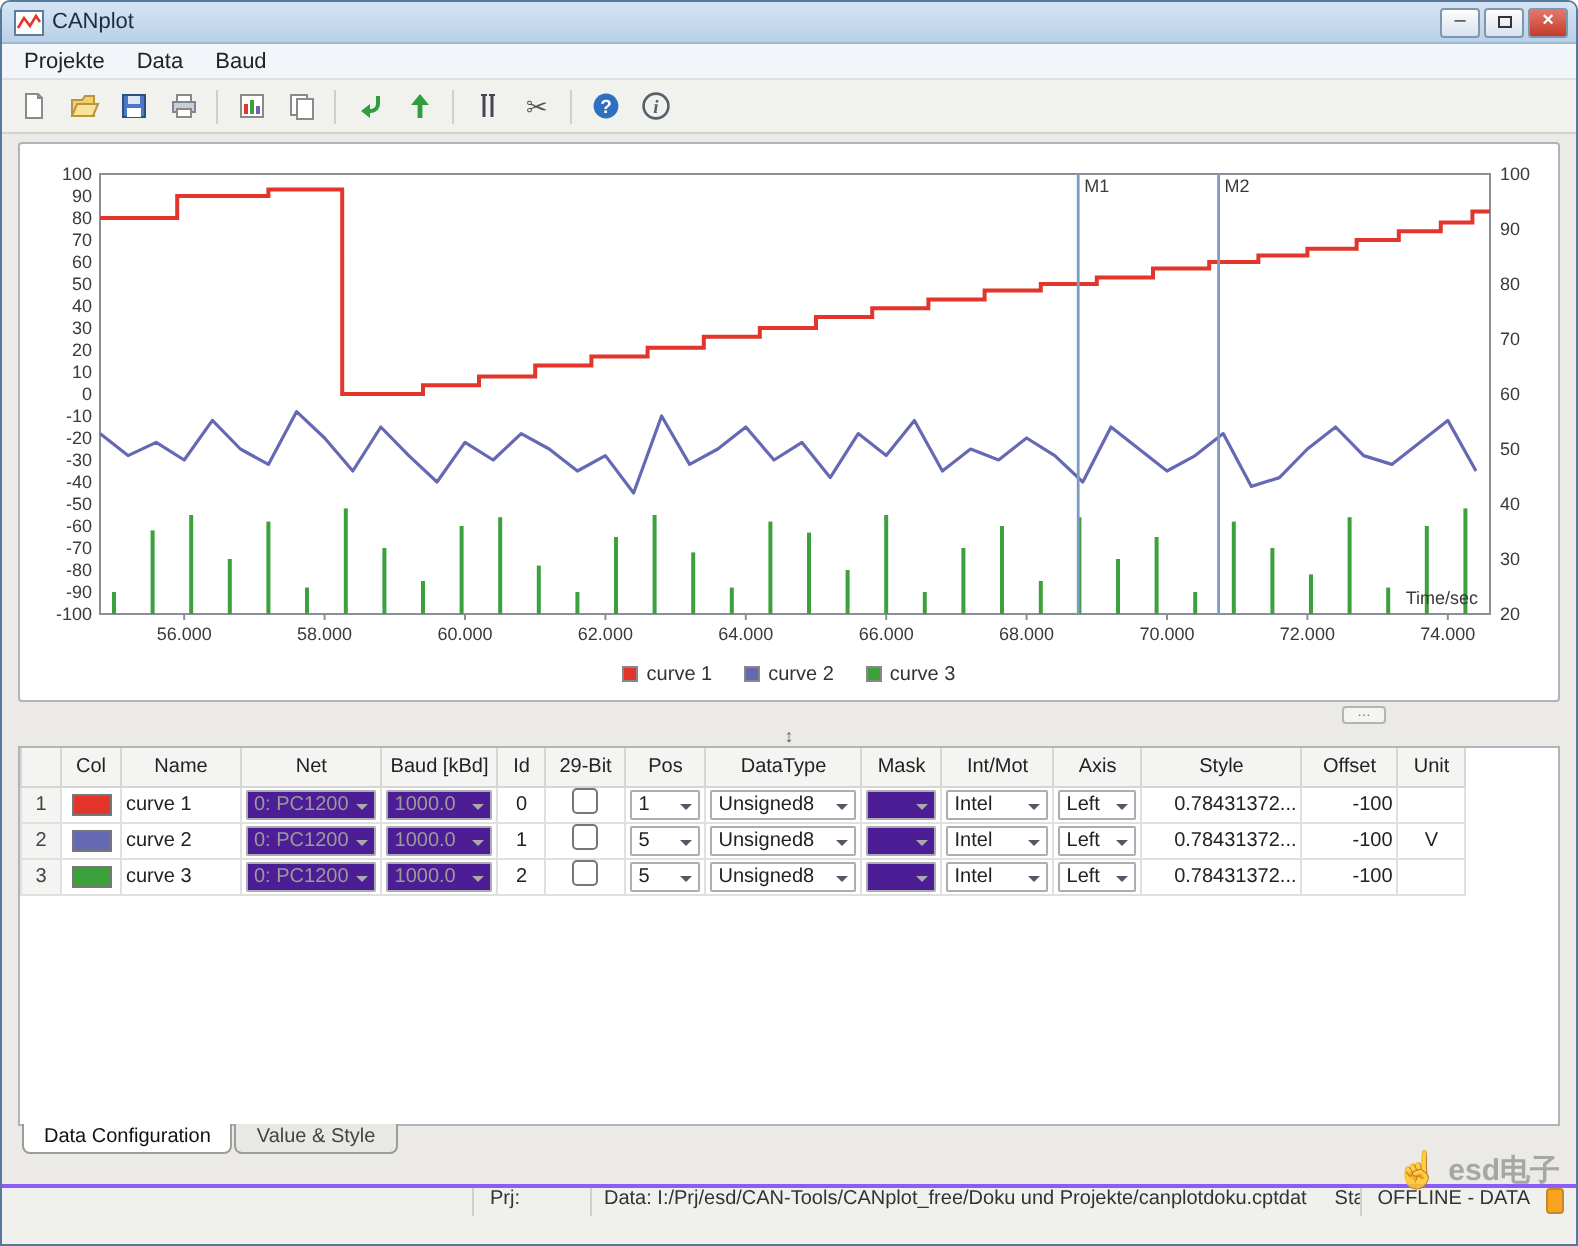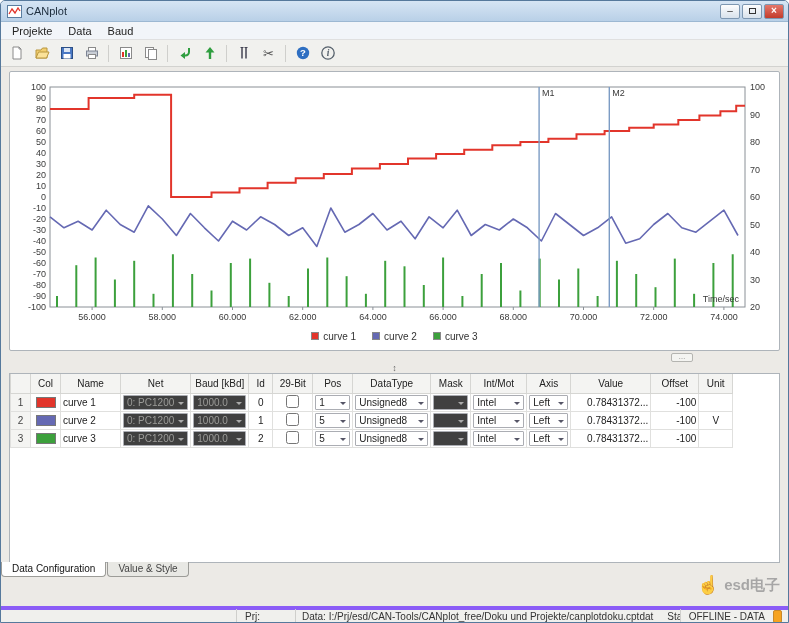--- a/index.html
+++ b/index.html
@@ -50,33 +50,33 @@
 
   
   .tablewrap { margin:0 8px; height:190px; background:#fff; border:1px solid #aeb4ba; overflow:hidden; }
   table.cfg { border-collapse:collapse; table-layout:fixed; font-size:10px; }
   table.cfg th { font-weight:normal; background:#f4f4f2; border:1px solid #d6d6d3; border-top:none; height:19px; padding:0 2px; color:#222; }
   table.cfg td { border:1px solid #e0e0de; height:18px; padding:0 2px; vertical-align:middle; }
   td.rowhdr { background:#f4f4f2; text-align:center; color:#444; border-color:#d6d6d3; }
   .swatch { width:20px; height:11px; margin:0 auto; border:1px solid #777; }
   .combo { position:relative; border:1px solid #abadb3; background:#fff; height:15px; line-height:13px; padding:0 13px 0 3px; overflow:hidden; white-space:nowrap; border-radius:1px; }
   .combo::after { content:""; position:absolute; right:3px; top:6px; border:3px solid transparent; border-top-color:#556; }
-  .combo.disabled { background:#404040; color:#9b9b98; }
+  .combo.disabled { background:#4c1d95; color:#9b9b98; }
   .combo.disabled::after { border-top-color:#aaa; }
   td.center { text-align:center; }
   td.num { text-align:right; padding-right:6px; }
 
   
-  .tabsrow { height:16px; display:flex; align-items:flex-start; gap:1px; }
+  .tabsrow { height:16px; display:flex; align-items:flex-start; padding-left:10px; gap:1px; }
   .tab { font-size:10px; padding:1px 10px 2px 10px; border:1px solid #9c9c98; border-top:none; border-radius:0 0 4px 4px; background:#e8e8e4; color:#444; position:relative; top:-1px; }
   .tab.active { background:#ffffff; color:#111; z-index:2; }
 
   
   .spacerflex { flex:1; }
-  .statusbar { height:16px; background:#f0f0ed; border-top:4px solid #8b5cf6; display:flex; align-items:center; font-size:10px; color:#333; }
+  .statusbar { height:30px; background:#f0f0ed; border-top:2px solid #8b5cf6; display:flex; font-size:10px; color:#333; }
   .sb-sep { width:1px; height:14px; background:#cfcfcc; }
   .sb-first { width:235px; height:100%; }
   .sb-prj { padding:0 8px; width:58px; }
   .sb-data { flex:1; display:flex; gap:14px; padding-left:6px; overflow:hidden; white-space:nowrap; }
   .sb-mode { padding:0 8px; }
   .indicator { width:9px; height:13px; border-radius:2px; margin-right:6px; border:1px solid #c8882a; }
 
   .watermark { position:absolute; right:8px; bottom:26px; display:flex; align-items:center; gap:4px; color:#9b9b9b; font-weight:bold; font-size:15px; opacity:0.85; }
   .watermark .hand { font-size:18px; color:#a8a8a8; }
 
@@ -336,21 +336,21 @@
         <th>Name</th>
         <th>Net</th>
         <th>Baud [kBd]</th>
         <th>Id</th>
         <th>29-Bit</th>
         <th>Pos</th>
         <th>DataType</th>
         <th>Mask</th>
         <th>Int/Mot</th>
         <th>Axis</th>
-        <th>Value</th>
+        <th>Style</th>
         <th>Offset</th>
         <th>Unit</th>
       </tr>
       <tr>
         <td class="rowhdr">1</td>
         <td>
               <span class="swatch" style="display: block; background: rgb(226, 53, 43);"></span>
             </td>
         <td>curve 1</td>
         <td>

